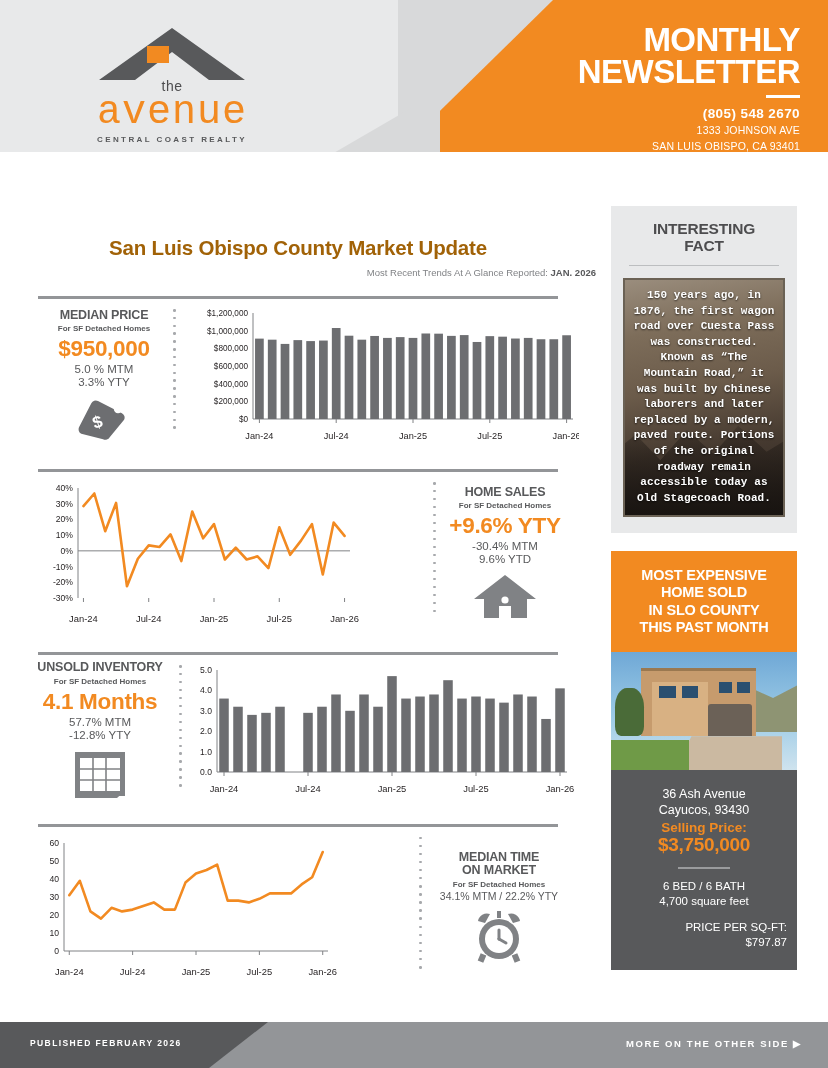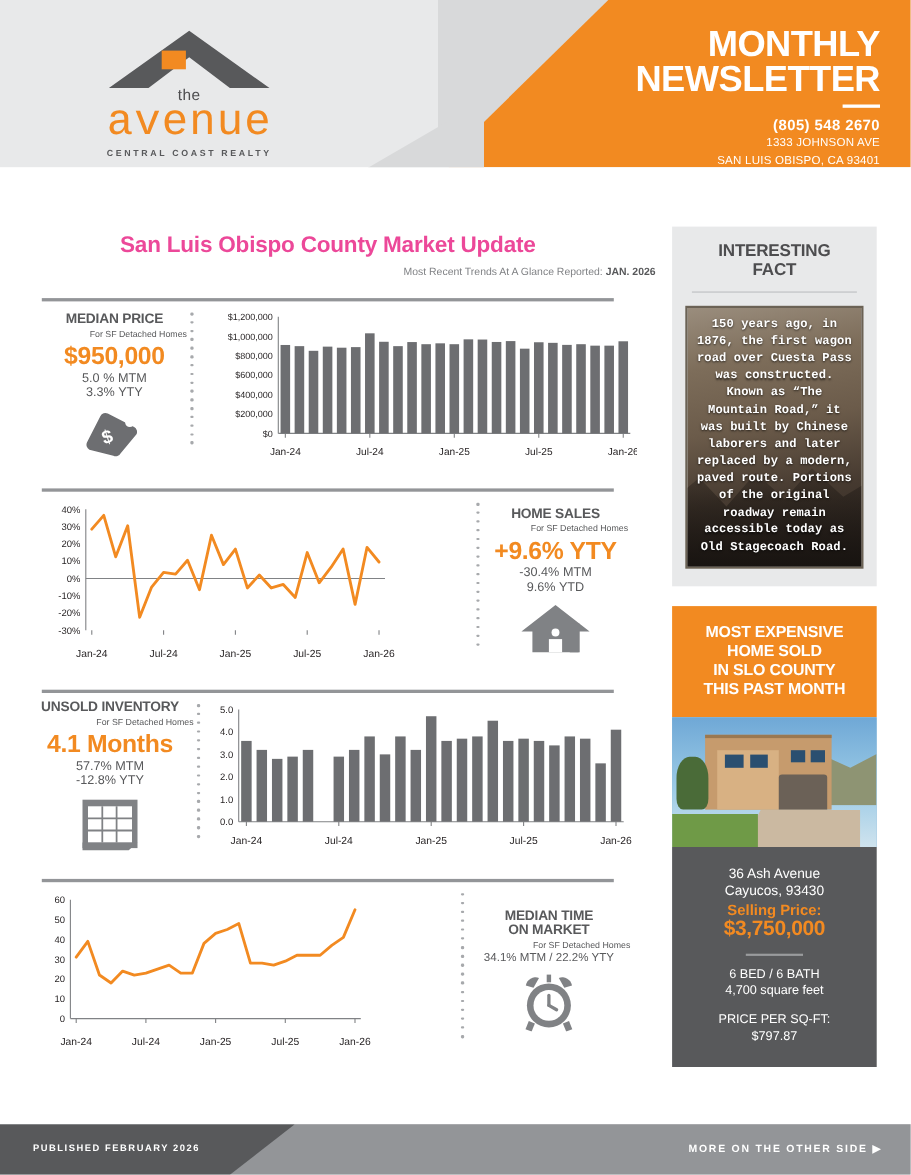--- a/index.html
+++ b/index.html
@@ -39,31 +39,31 @@
   .hdr-rule { width: 34px; height: 3px; background: #fff; margin: 8px 0 8px auto; }
   .hdr-phone { font-size: 13.5px; font-weight: bold; letter-spacing: .4px; }
   .hdr-addr { font-size: 10.5px; line-height: 1.25; letter-spacing: .2px; margin-top: 3px; }
 
   
   .main { position: relative; width: 828px; height: 848px; }
 
   .left-col { position: absolute; left: 0; top: 0; width: 596px; }
   .right-col { position: absolute; left: 611px; top: 54px; width: 186px; }
 
-  .page-title { text-align: center; font-size: 20.5px; font-weight: bold; color: #ec4899; padding-top: 59px; letter-spacing: -.2px; }
+  .page-title { text-align: center; font-size: 20.5px; font-weight: bold; color: #a16207; padding-top: 84px; letter-spacing: -.2px; }
   .page-sub { text-align: right; font-size: 9.5px; color: #808285; margin-top: 7px; margin-left: 24px; }
   .page-sub b { color: #58595b; font-weight: bold; }
 
   .divider { height: 3px; background: #939598; margin: 18px 38px 0 38px; }
 
   .row { display: flex; align-items: center; padding: 6px 0; }
 
   .statbox { text-align: center; color: #58595b; }
   .stat-title { font-size: 12.5px; font-weight: bold; letter-spacing: -.2px; line-height: 1.08; }
-  .stat-for { font-size: 8px; font-weight: normal; margin-top: 2px; text-align: right; }
+  .stat-for { font-size: 8px; font-weight: bold; margin-top: 2px; }
   .stat-big { font-size: 22.5px; font-weight: bold; color: #f28a21; margin-top: 3px; letter-spacing: -.3px; }
   .stat-line { font-size: 11.5px; margin-top: 1px; }
   .stat-line.small { font-size: 10.5px; }
   .stat-icon { margin-top: 7px; display: flex; justify-content: center; }
 
   .dots { width: 9px; align-self: stretch; display: flex; flex-direction: column; align-items: center;
           justify-content: space-between; padding: 4px 0; }
   .dots i { display: block; width: 2.5px; height: 2.5px; background: #a7a9ac; border-radius: 50%; }
 
   .chartbox { position: relative; }
@@ -102,21 +102,21 @@
       clip-path: polygon(16% 0, 100% 0, 100% 100%, 0 100%); }
   .house-photo .lawn { position:absolute; left:0; bottom:0; width:42%; height:30px; background:#6f9a47; }
   .house-photo .shrub { position:absolute; left:2%; top:36px; width:16%; height:48px; background:#4a6b38; border-radius:40% 40% 20% 20%; }
 
   .exp-body { background: #58595b; color: #fff; text-align: center; padding: 16px 10px 20px; }
   .exp-addr { font-size: 12.5px; line-height: 1.28; }
   .exp-sell { font-size: 13.5px; font-weight: bold; color: #f28a21; margin-top: 2px; }
   .exp-price { font-size: 19px; font-weight: bold; color: #f28a21; letter-spacing: -.3px; line-height: 1.1; }
   .exp-rule { width: 52px; height: 1.5px; background: #9a9b9d; margin: 11px auto 10px; }
   .exp-det { font-size: 11.5px; line-height: 1.35; }
-  .exp-ppsf { font-size: 11.5px; margin-top: 10px; line-height: 1.3; }
+  .exp-ppsf { font-size: 11.5px; margin-top: 10px; line-height: 1.3; text-align: right; }
 
   
   .footer { position: absolute; bottom: 0; left: 0; width: 828px; height: 46px; background: #939598; }
   .footer-dark { position: absolute; left: 0; top: 0; width: 268px; height: 46px; background: #58595b;
                  clip-path: polygon(0 0, 100% 0, 78% 100%, 0 100%); }
   .footer-left { position: absolute; left: 30px; top: 16px; font-size: 8.5px; font-weight: bold;
                  color: #fff; letter-spacing: 1.4px; }
   .footer-right { position: absolute; right: 26px; top: 16px; font-size: 9.5px; font-weight: bold;
                   color: #fff; letter-spacing: 1.6px; }
 </style>

